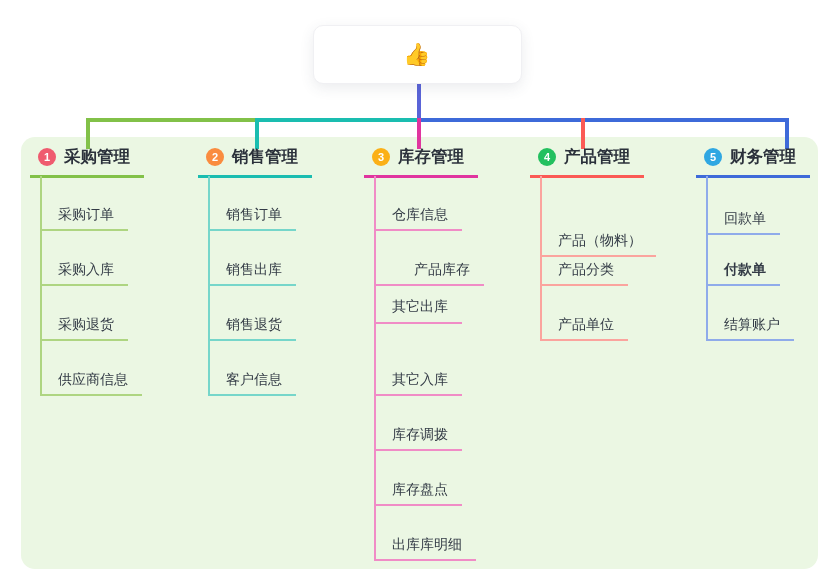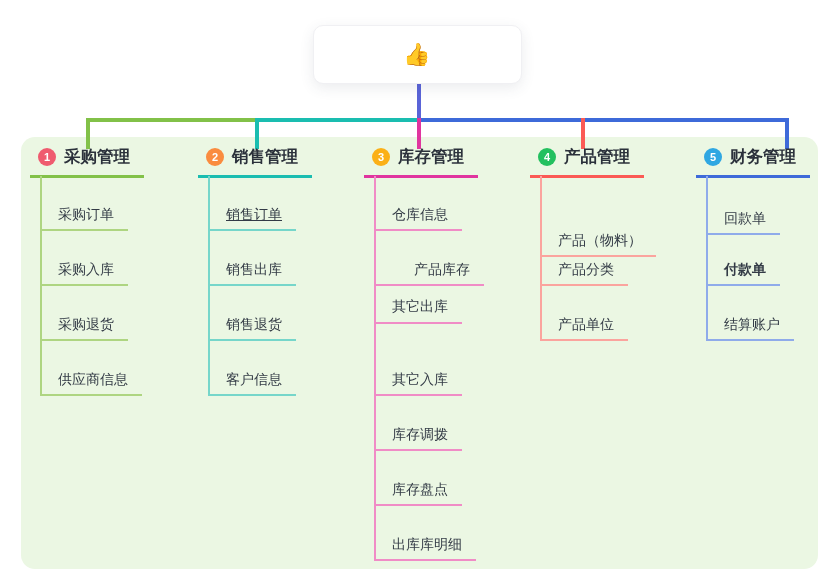--- a/index.html
+++ b/index.html
@@ -83,21 +83,21 @@
     <div class="child" style="left:40px;top:369px;">供应商信息</div>
   </div>
 
   <div class="branch" style="--accent: #1ABDB0; --light: #76D6CA; --badge: #FA8C3F;">
     <div class="line drop" style="left:255px;"></div>
     <div class="heading" style="left:198px;">
       <span class="badge">2</span>
       <span>销售管理</span>
     </div>
     <div class="line trunk" style="left:208px;top:176px;height:219px;"></div>
-    <div class="child" style="left:208px;top:204px;text-decoration:underline;">销售订单</div>
+    <div class="child" style="left:208px;top:204px;">销售订单</div>
     <div class="child" style="left:208px;top:259px;">销售出库</div>
     <div class="child" style="left:208px;top:314px;">销售退货</div>
     <div class="child" style="left:208px;top:369px;">客户信息</div>
   </div>
 
   <div class="branch" style="--accent: #E0359F; --light: #F08CC6; --badge: #FBB017;">
     <div class="line drop" style="left:417px;"></div>
     <div class="heading" style="left:364px;">
       <span class="badge">3</span>
       <span>库存管理</span>

